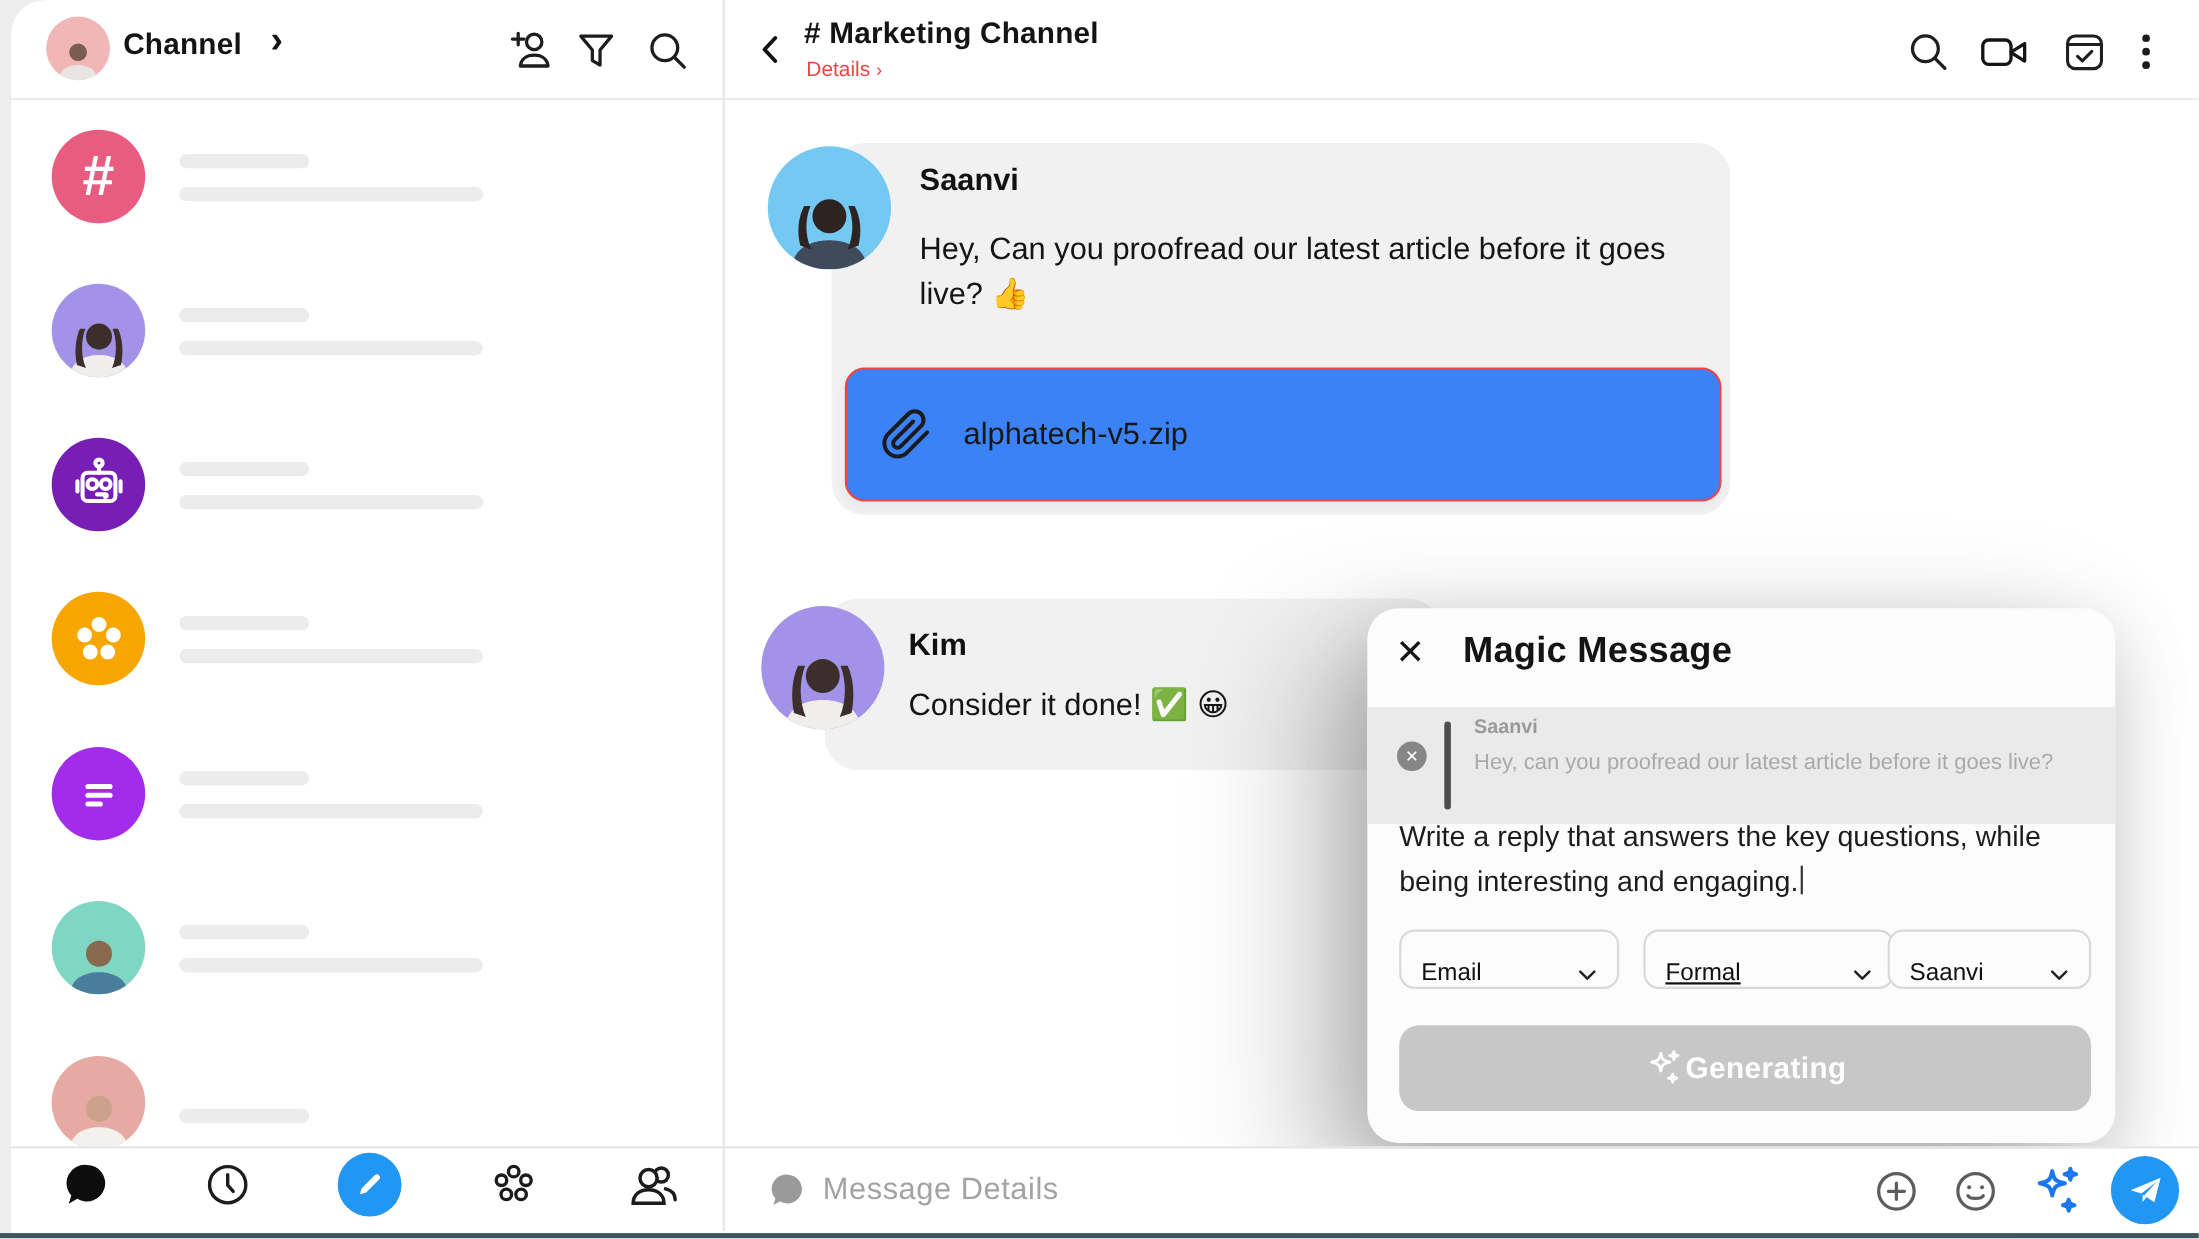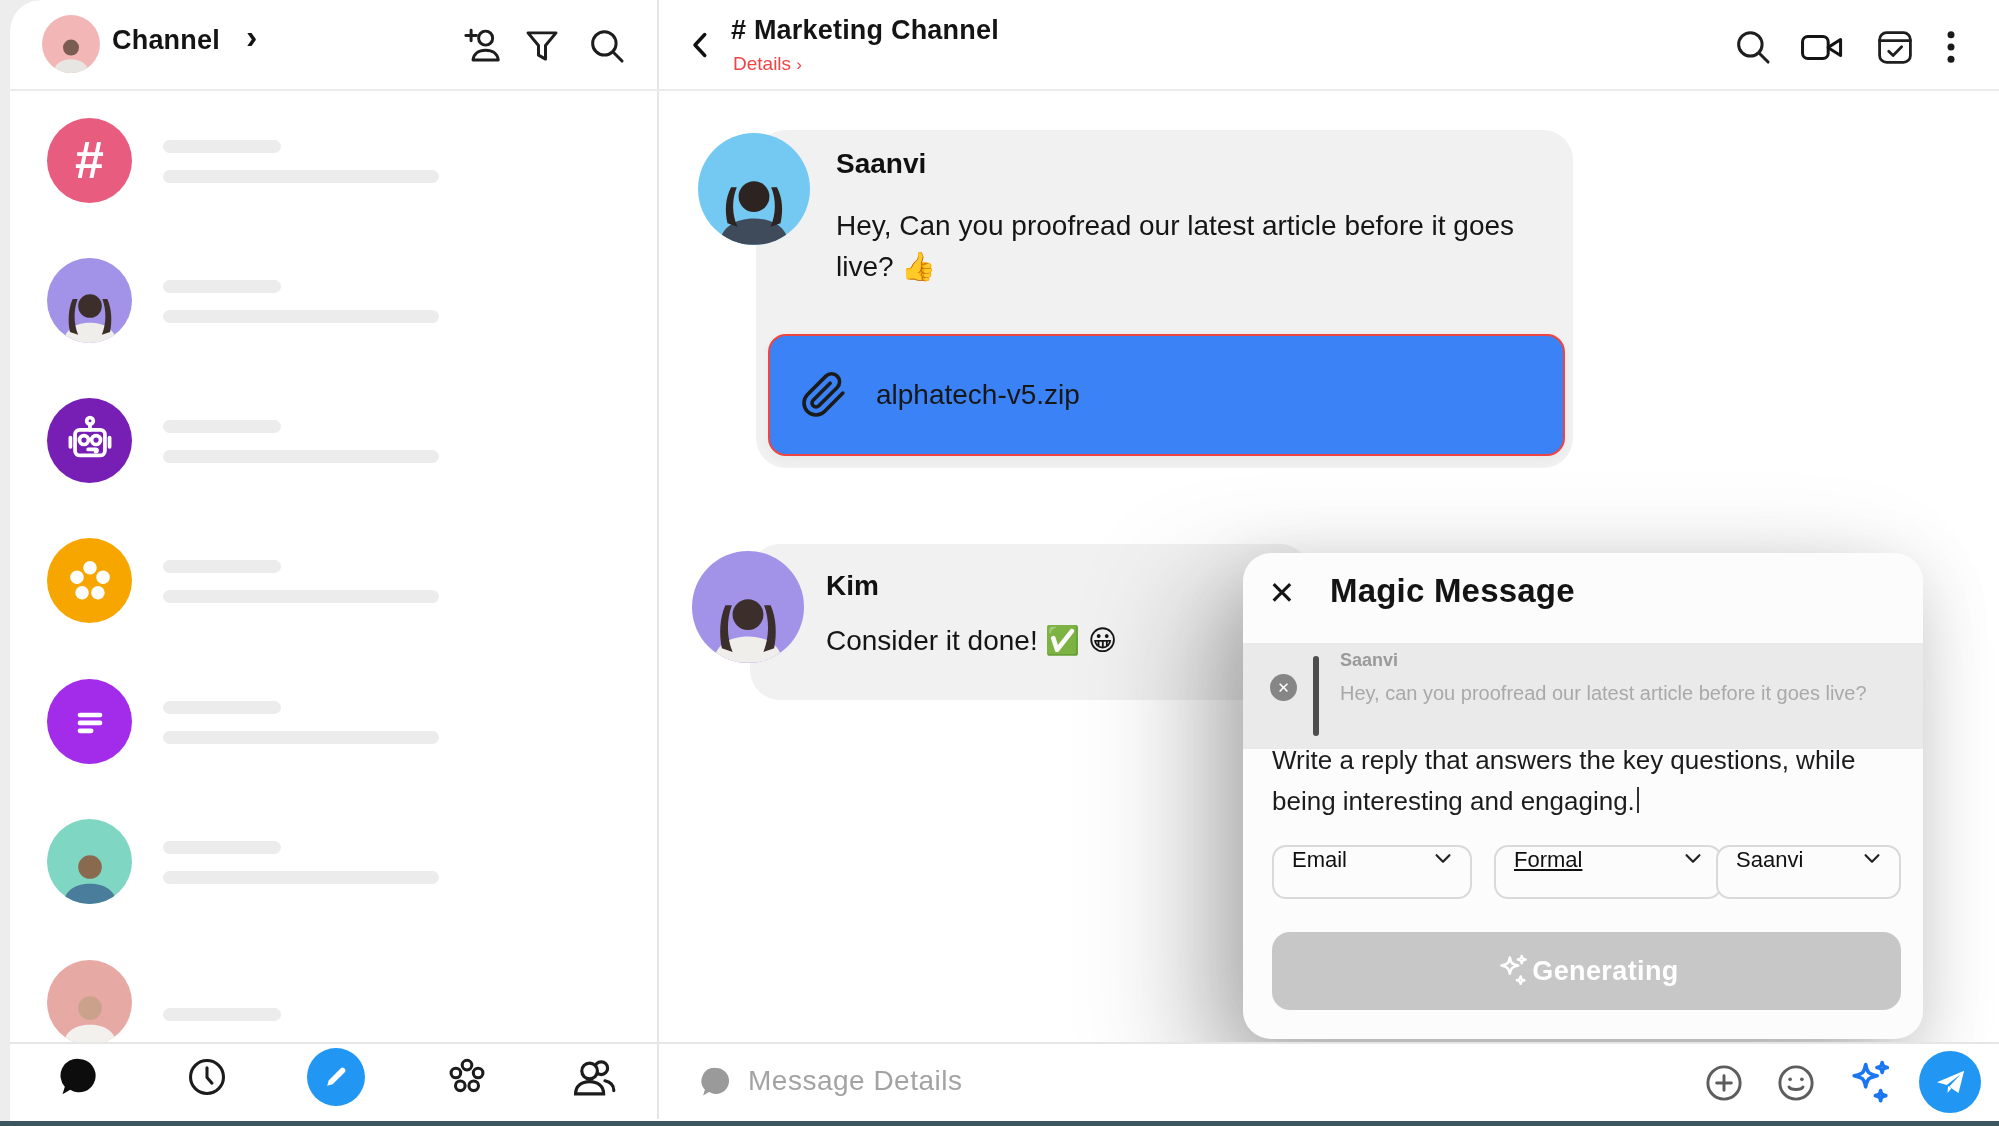--- a/index.html
+++ b/index.html
@@ -47,21 +47,21 @@
   #modal-title{left:87px;top:19px;font-size:33px;font-weight:bold;letter-spacing:.2px;}
   #quote-band{left:0;top:90px;width:680px;height:106px;background:#eaeaea;}
   #quote-remove{left:27px;top:31px;width:27px;height:27px;border-radius:50%;background:#868686;
                 color:#fff;font-size:15px;font-weight:bold;display:flex;align-items:center;justify-content:center;}
   #quote-vbar{left:70px;top:13px;width:6px;height:80px;background:#4d4d4d;border-radius:3px;}
   #quote-author{left:97px;top:7px;font-size:18px;font-weight:bold;color:#9a9a9a;}
   #quote-text{left:97px;top:39px;font-size:20px;color:#a9a9a9;}
   #prompt{left:29px;top:187px;width:648px;font-size:26px;line-height:41px;color:#1c1c1e;}
   .cursor{display:inline-block;width:2px;height:26px;background:#333;vertical-align:-3px;margin-left:2px;}
   .dropdown{top:292px;height:54px;border:2px solid #d9d9d9;border-radius:14px;background:#fcfcfc;
-            display:flex;align-items:flex-start;justify-content:space-between;
+            display:flex;align-items:flex-end;justify-content:space-between;
             padding:0 16px 0 18px;box-sizing:border-box;font-size:22px;color:#101010;}
   .dd-chev{width:22px;height:22px;color:#222;}
   #generate-btn{left:29px;top:379px;width:629px;height:78px;border-radius:18px;background:#c7c7c7;
                 display:flex;align-items:center;justify-content:center;
                 color:#ffffff;font-size:27px;font-weight:bold;letter-spacing:.4px;}
 
   
   #bottombar{left:10px;top:1044px;right:0;height:77px;background:#ffffff;}
   .composer-ph{left:748px;top:1063px;font-size:28px;color:#a3a3a3;letter-spacing:.5px;}
   .blue-circle{border-radius:50%;display:flex;align-items:center;justify-content:center;}

